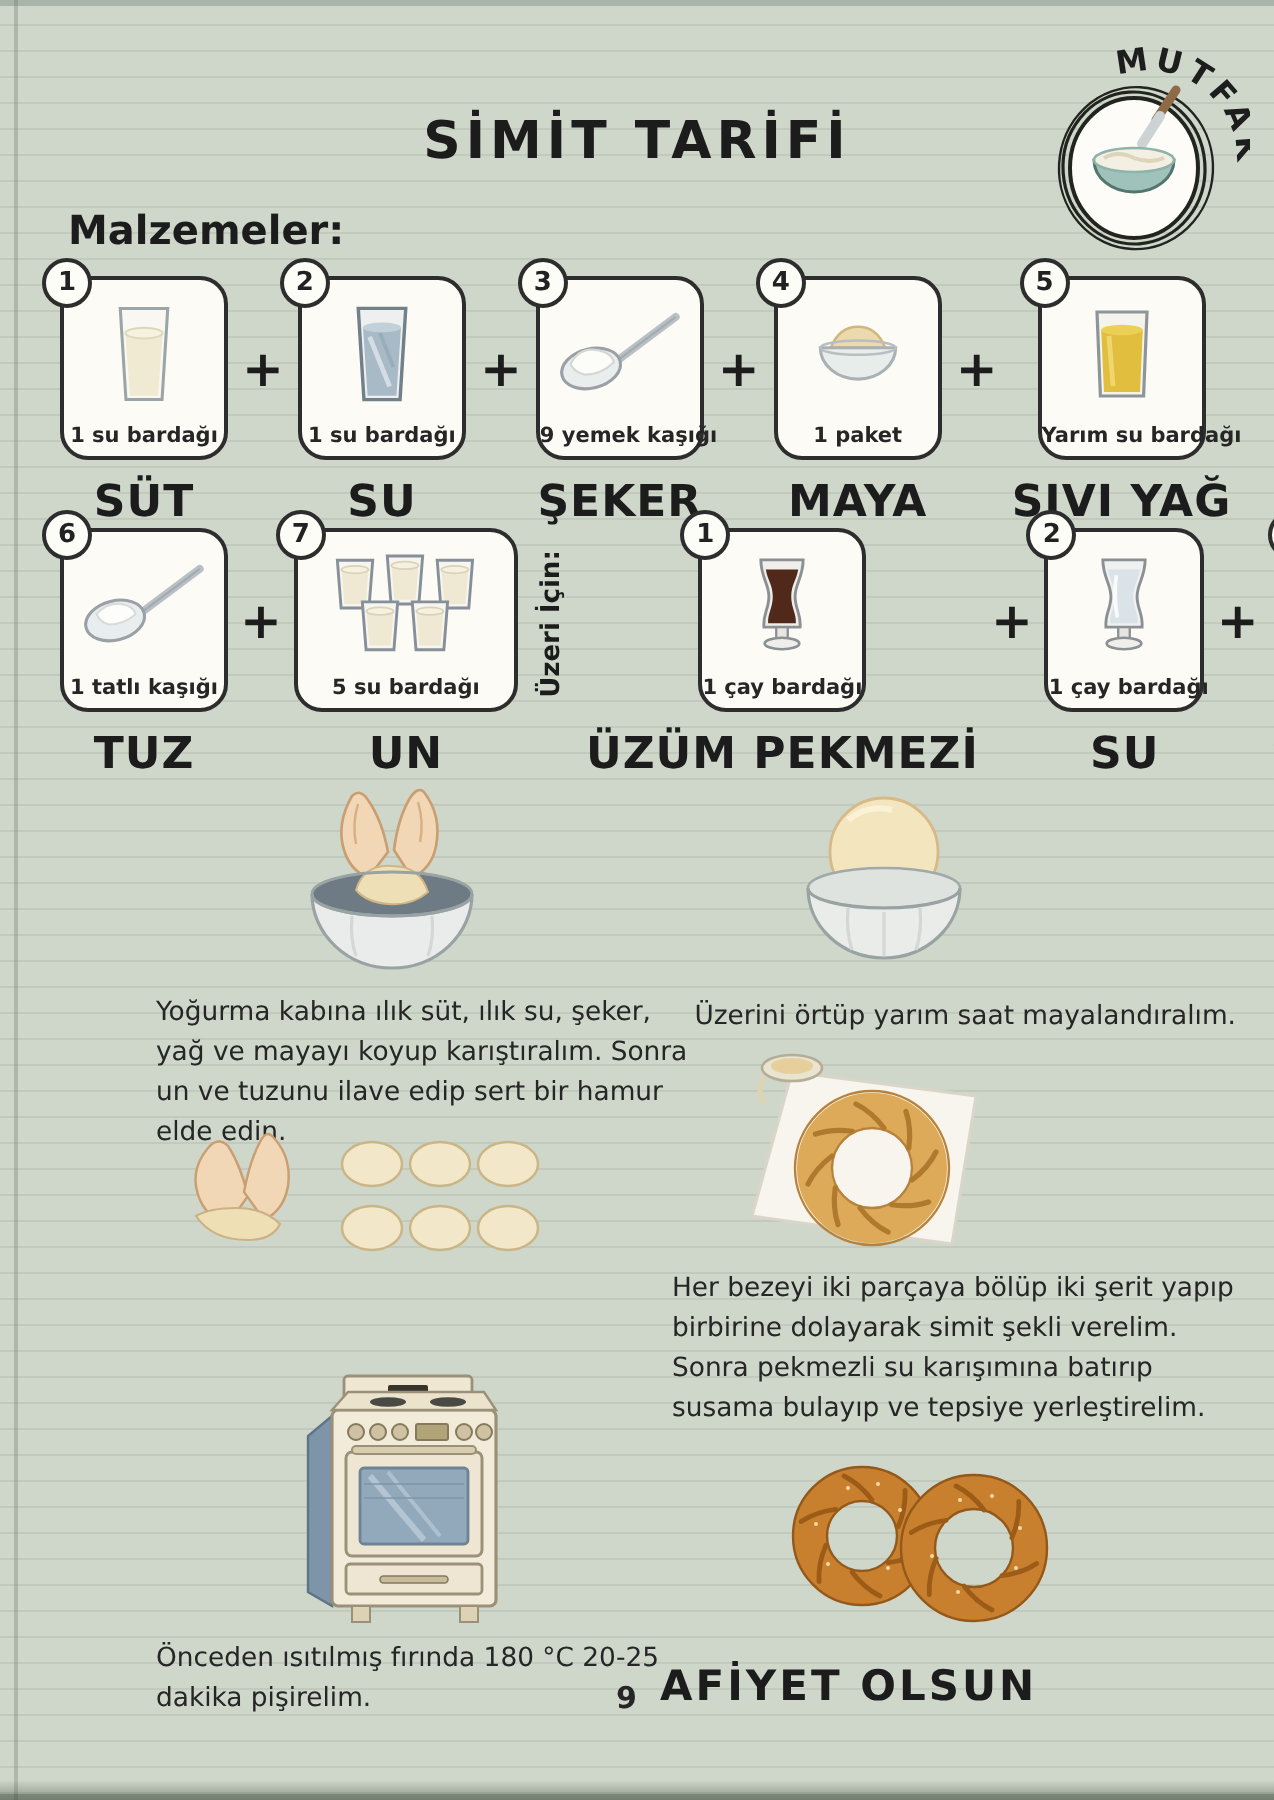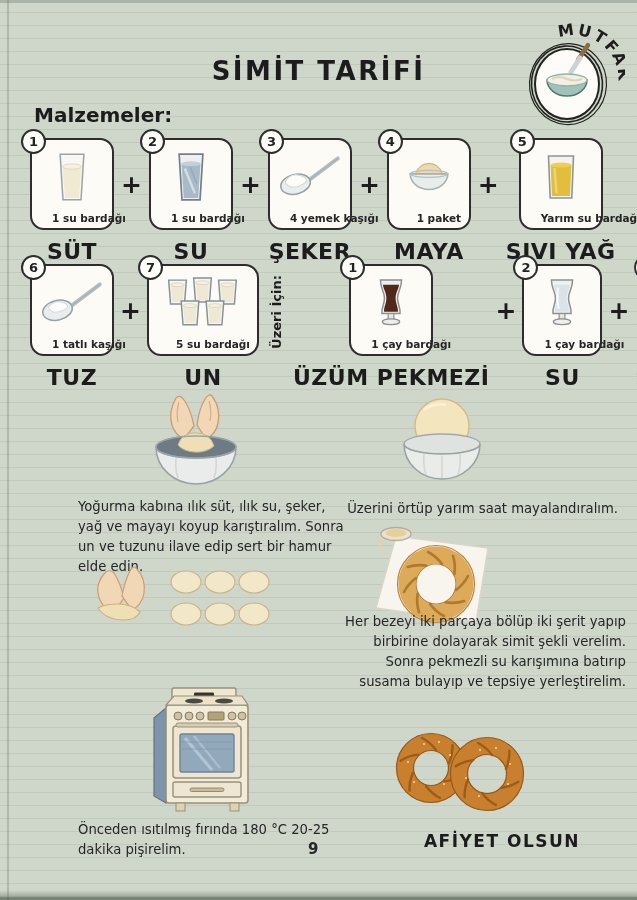--- a/index.html
+++ b/index.html
@@ -28,43 +28,43 @@
   .row2{left:30px;top:264px;gap:6px;}
 
   .cell{display:flex;flex-direction:column;align-items:center;}
   .ibox{position:relative;width:84px;height:92px;background:#fcfbf5;
     border:2.5px solid #2d2d2d;border-radius:14px;}
   .w112 .ibox{width:112px;} .w80 .ibox{width:80px;} .w76 .ibox{width:76px;}
   .art{position:absolute;top:6px;left:0;right:0;bottom:20px;
     display:flex;align-items:center;justify-content:center;}
   .art.full{bottom:6px;}
   .qty{position:absolute;left:0;right:0;bottom:4px;text-align:center;
-    font-size:10.5px;font-weight:600;color:#262626;white-space:nowrap;padding-left:20px;}
+    font-size:10.5px;font-weight:600;color:#262626;white-space:nowrap;}
   .num{position:absolute;top:-11px;left:-11px;width:25px;height:25px;border-radius:50%;
     background:#fdfdf8;border:2.3px solid #2d2d2d;display:flex;align-items:center;
     justify-content:center;font-size:13px;font-weight:700;z-index:2;}
   .iname{margin-top:9px;font-weight:700;font-size:22px;letter-spacing:.5px;
     white-space:nowrap;color:#1c1c1c;}
   .plus{font-size:25px;font-weight:800;margin-top:32px;color:#1c1c1c;}
 
   .vlabel{position:relative;width:22px;height:96px;align-self:flex-start;}
   .vlabel span{position:absolute;left:50%;top:50%;
     transform:translate(-50%,-50%) rotate(-90deg);
     white-space:nowrap;font-size:13px;font-weight:700;color:#1c1c1c;}
 
   .abs{position:absolute;}
   .stext{position:absolute;font-size:13.2px;line-height:1.52;color:#262626;font-weight:500;}
   .s1-art{left:146px;top:392px;} .s1-text{left:78px;top:497px;width:272px;}
   .s2-art{left:396px;top:392px;} .s2-text{left:336px;top:499px;width:282px;text-align:right;}
   .s3-art{left:84px;top:560px;}  .s3-text{left:78px;top:634px;width:252px;}
-  .s4-art{left:362px;top:522px;} .s4-text{left:336px;top:612px;width:290px;text-align:right;}
+  .s4-art{left:362px;top:522px;} .s4-text{left:336px;top:635px;width:290px;}
   .s5-art{left:142px;top:686px;} .s5-text{left:78px;top:820px;width:282px;}
   .s6-art{left:384px;top:722px;}
-  .closing{position:absolute;left:330px;top:831px;width:250px;text-align:right;
-    font-weight:800;font-size:17px;letter-spacing:1.5px;color:#1c1c1c;}
+  .closing{position:absolute;left:330px;top:831px;width:250px;text-align:left;
+    font-weight:800;font-size:21px;letter-spacing:1.5px;color:#1c1c1c;}
   .pagenum{position:absolute;left:308px;top:840px;font-size:15px;font-weight:700;color:#262626;}
 </style>
 </head>
 <body>
 
 <div class="page">
 
   <div class="edge-top"></div>
   <div class="edge-left"></div>
   <div class="edge-bottom"></div>
@@ -134,21 +134,21 @@
       <div class="ibox">
         <div class="num">3</div>
         <div class="art">
           <svg width="64" height="48" viewBox="0 0 62 46">
             <path d="M30 26 L58 5" stroke="#b9c0c5" stroke-width="3.8" stroke-linecap="round"></path>
             <path d="M30 26 L58 5" stroke="#8e979c" stroke-width="1" opacity=".5"></path>
             <ellipse cx="17" cy="30" rx="14.5" ry="9.5" transform="rotate(-14 17 30)" fill="#e9edee" stroke="#99a1a6" stroke-width="1.5"></ellipse>
             <path d="M7 28 Q11 20 19 21 Q27 22 28 27 Q22 33 14 33 Q9 32 7 28 Z" fill="#fcfcf9" stroke="#d3d8d3" stroke-width="1"></path>
           </svg>
         </div>
-        <div class="qty">4 yemek kaşığı</div>
+        <div class="qty">9 yemek kaşığı</div>
       </div>
       <div class="iname">ŞEKER</div>
     </div>
 
     <div class="plus">+</div>
 
     <div class="cell">
       <div class="ibox">
         <div class="num">4</div>
         <div class="art">

